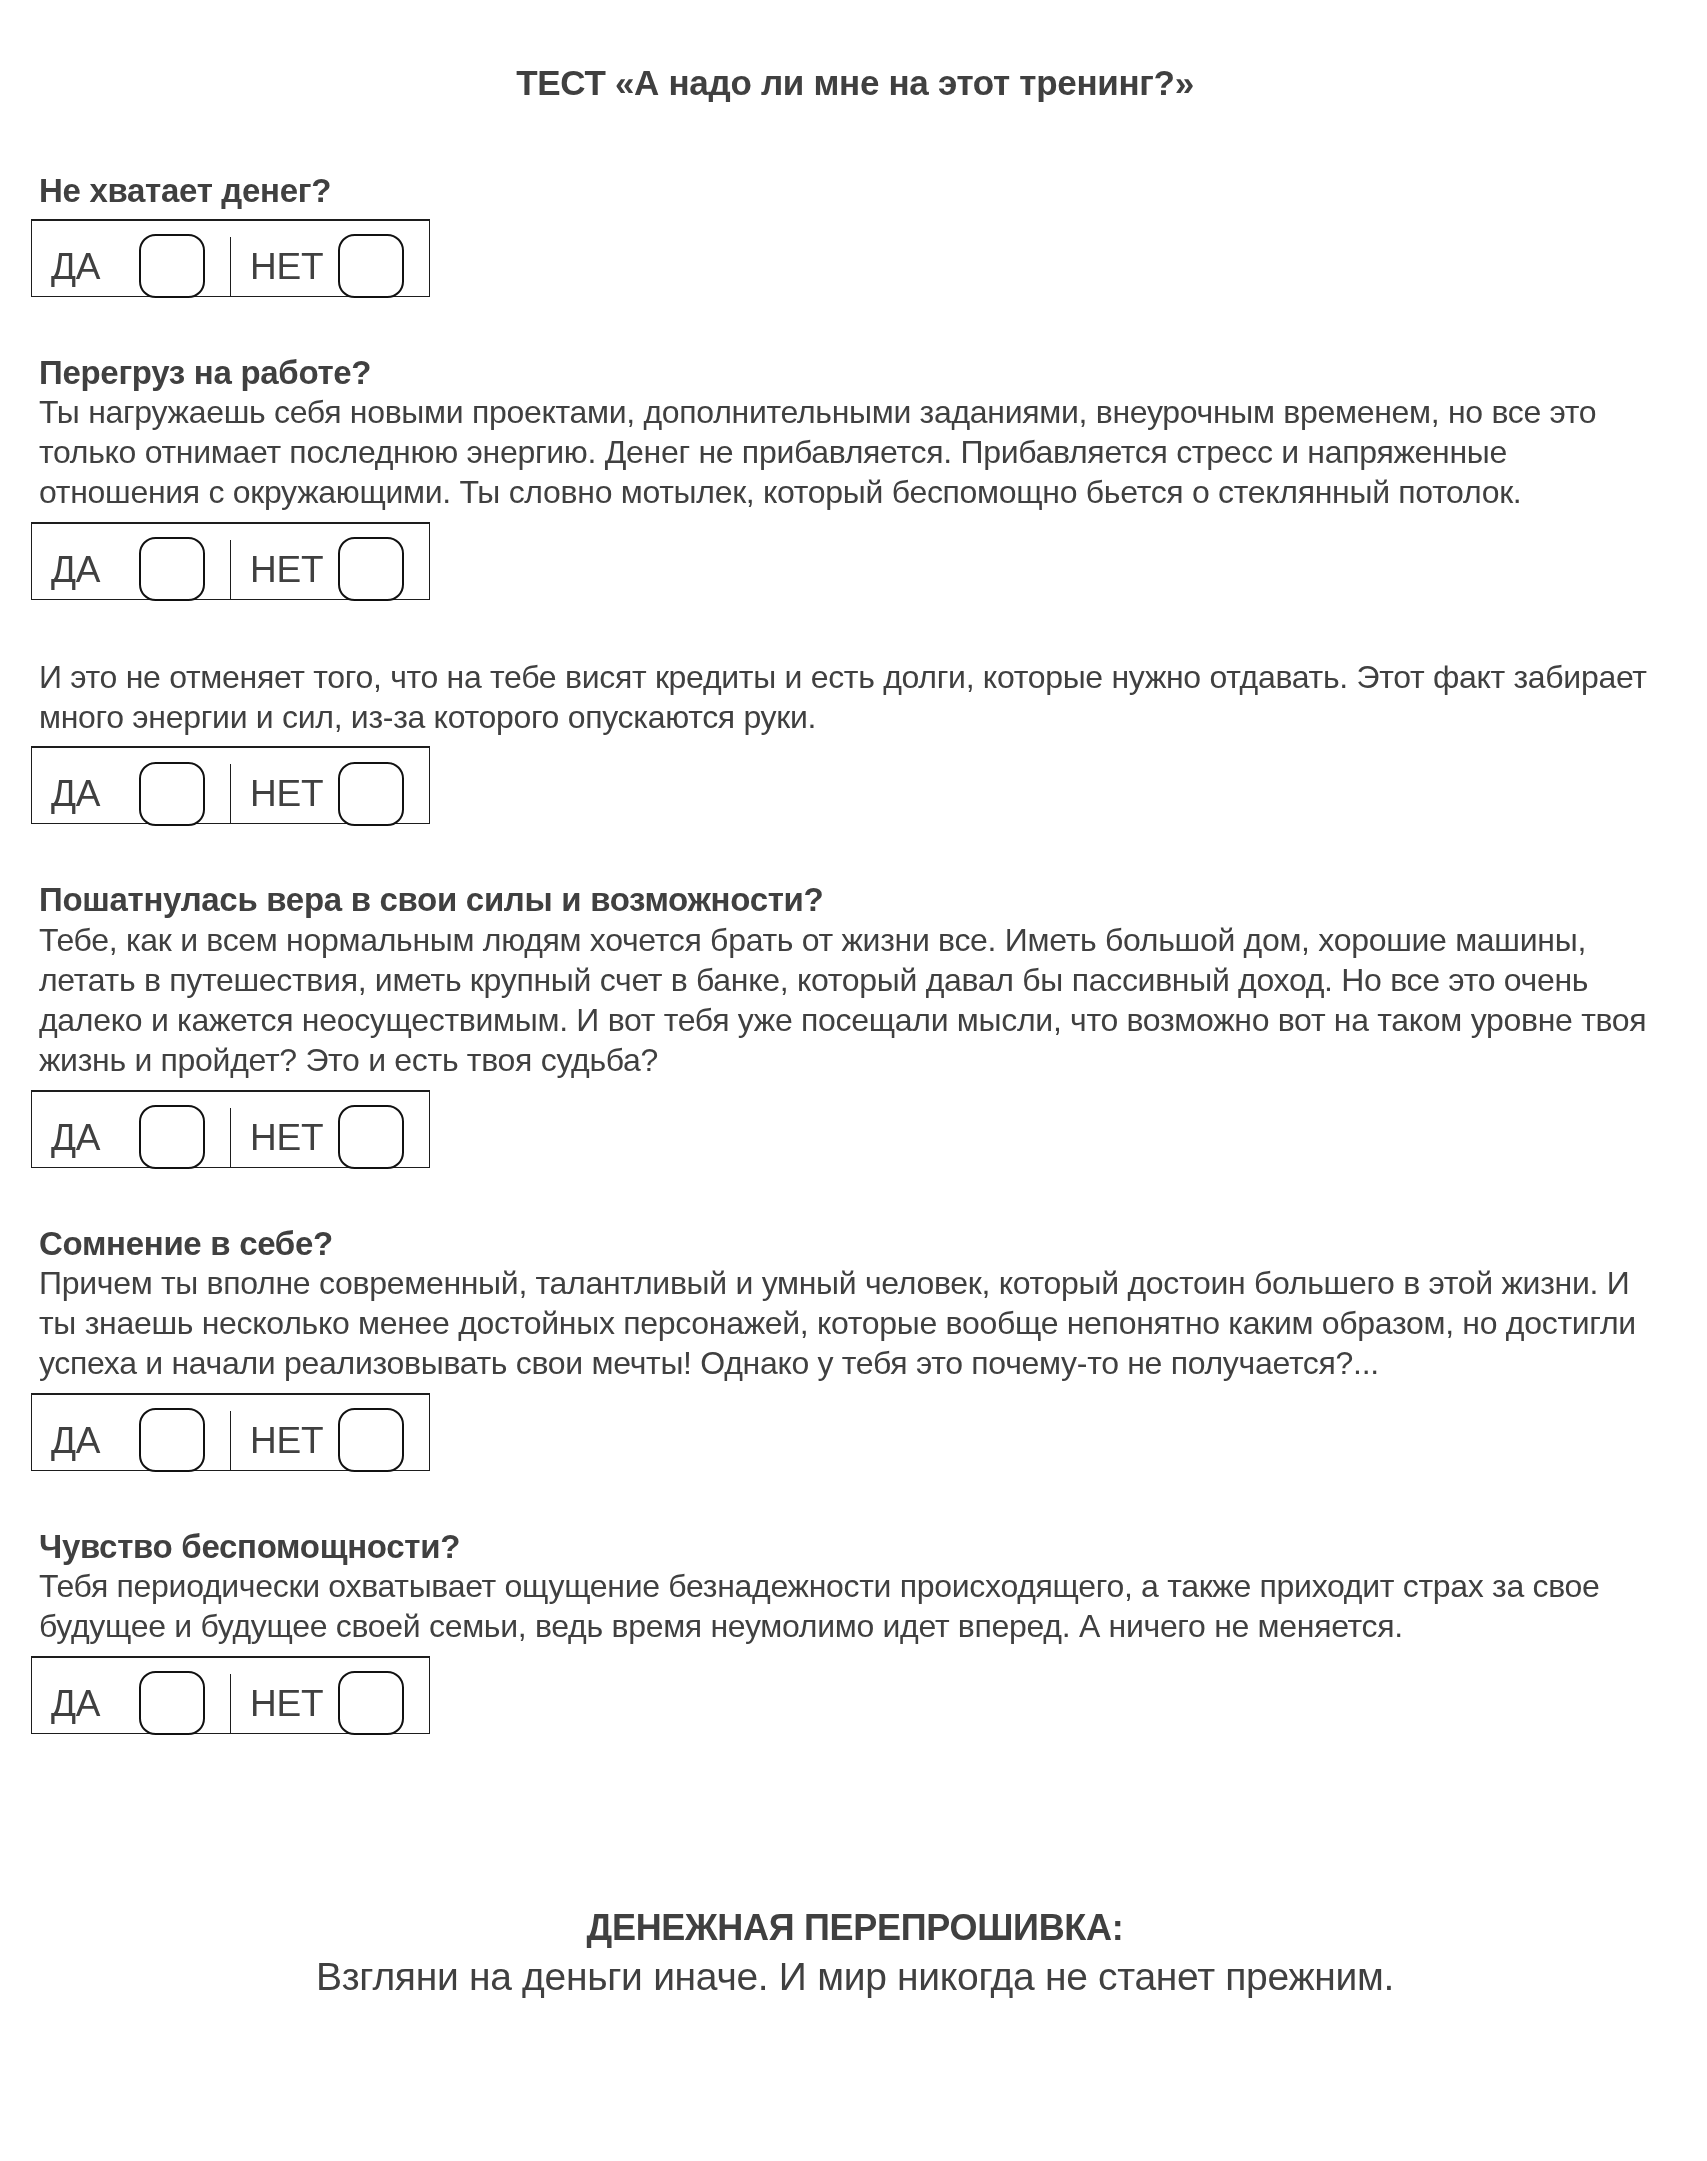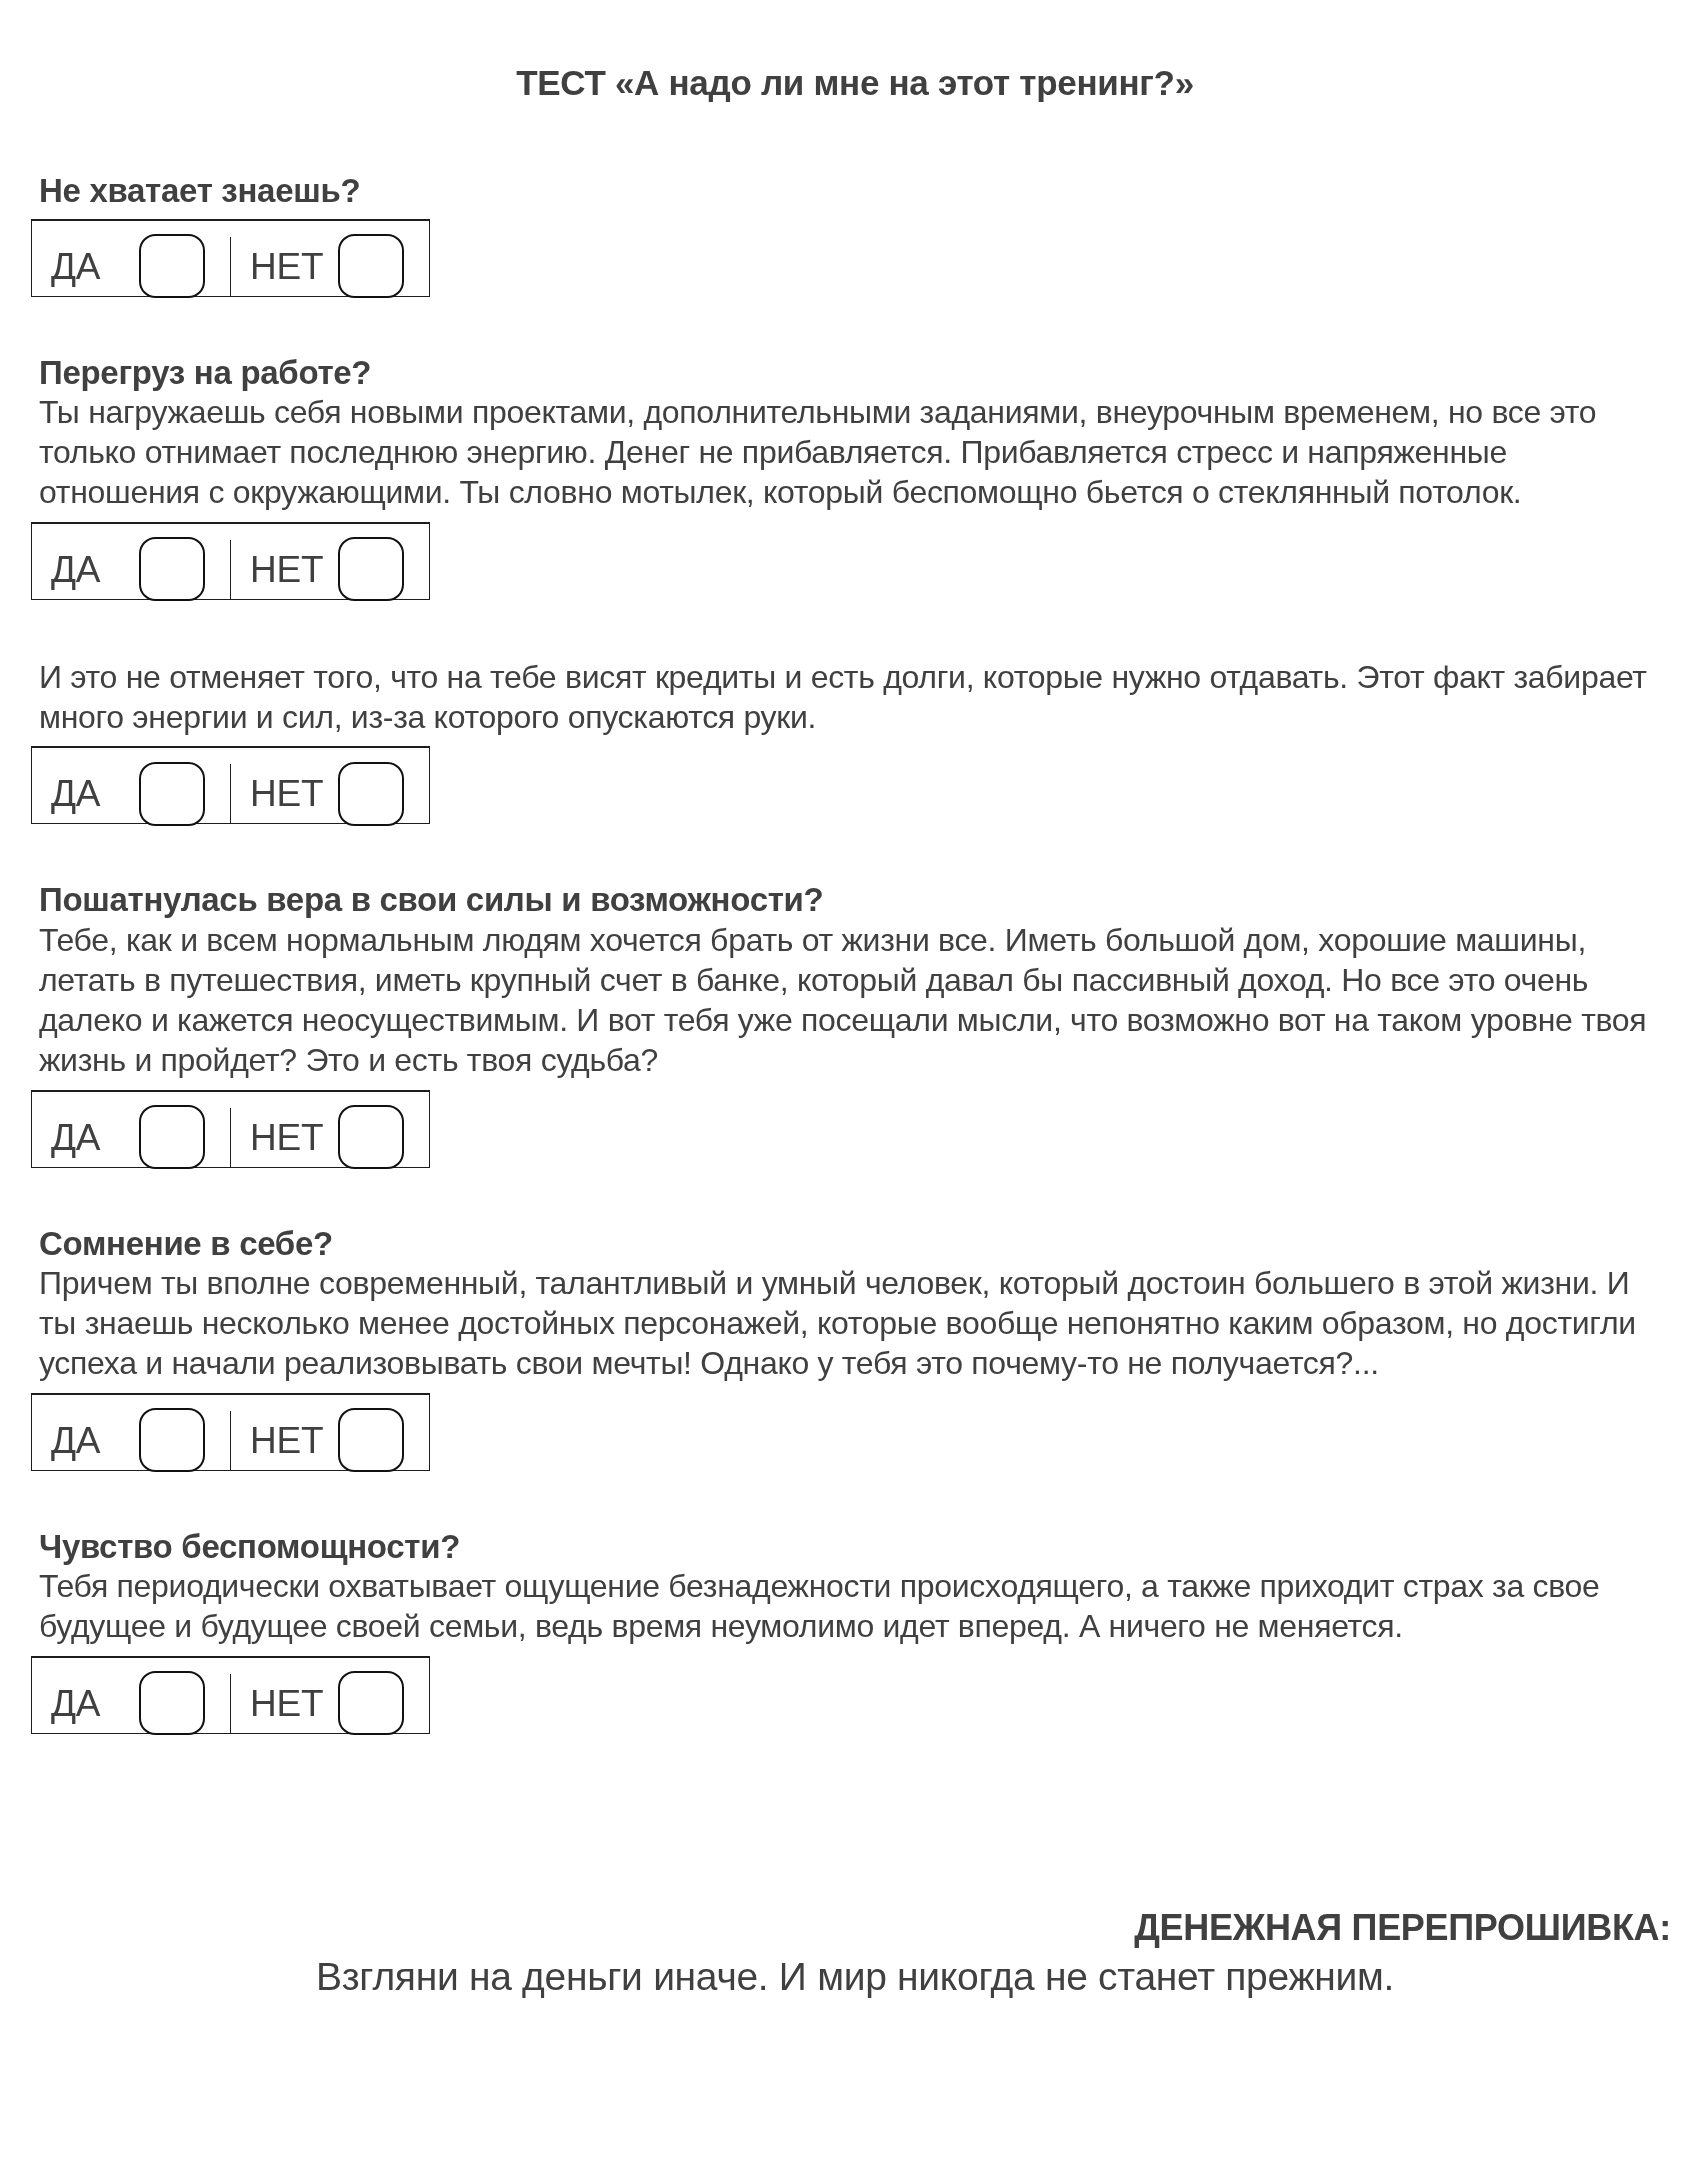--- a/index.html
+++ b/index.html
@@ -84,38 +84,37 @@
   }
   .footer {
     margin-top: 174px;
     text-align: center;
   }
   .footer-heading {
     font-size: 36px;
     line-height: 40px;
     font-weight: bold;
     letter-spacing: -0.3px;
-    text-align: right;
   }
   .footer-subtitle {
     margin-top: 7px;
     font-size: 39px;
     line-height: 43px;
     letter-spacing: -0.3px;
   }
 </style>
 </head>
 <body>
 
 <div class="page">
 
   <h1 class="doc-title">ТЕСТ «А надо ли мне на этот тренинг?»</h1>
 
   <div class="section">
-    <h2 class="section-heading">Не хватает знаешь?</h2>
+    <h2 class="section-heading">Не хватает денег?</h2>
     <div class="answer-table">
       <div class="answer-cell yes">
         <span class="answer-label">ДА</span>
         <span class="answer-checkbox"></span>
       </div>
       <div class="answer-cell no">
         <span class="answer-label">НЕТ</span>
         <span class="answer-checkbox"></span>
       </div>
     </div>

